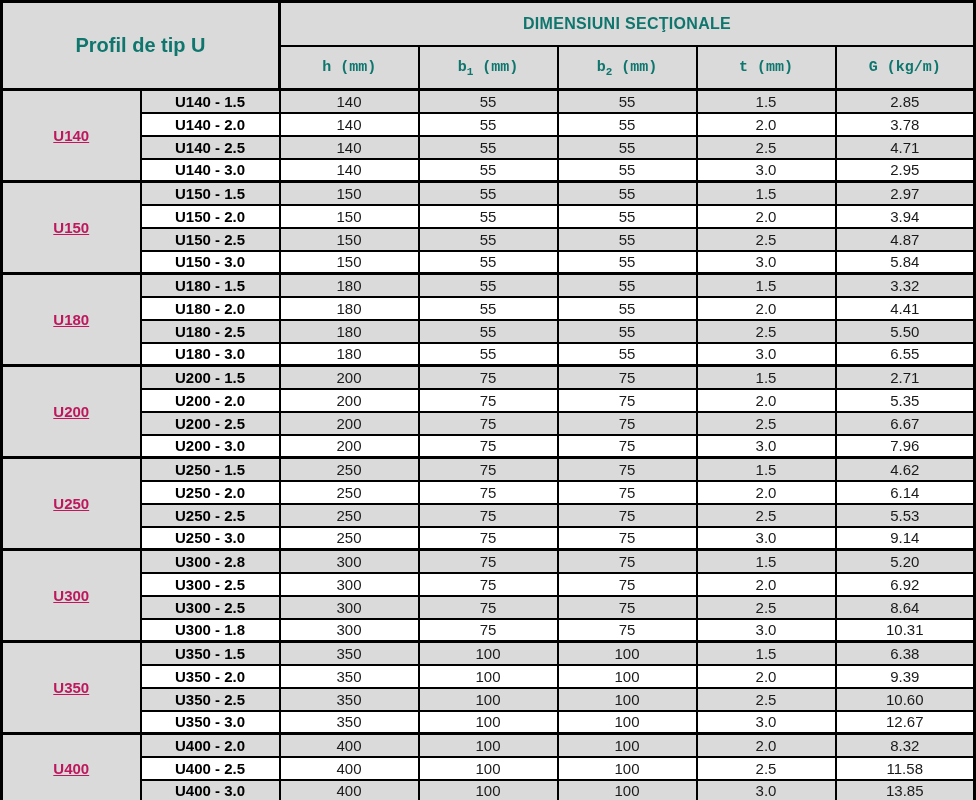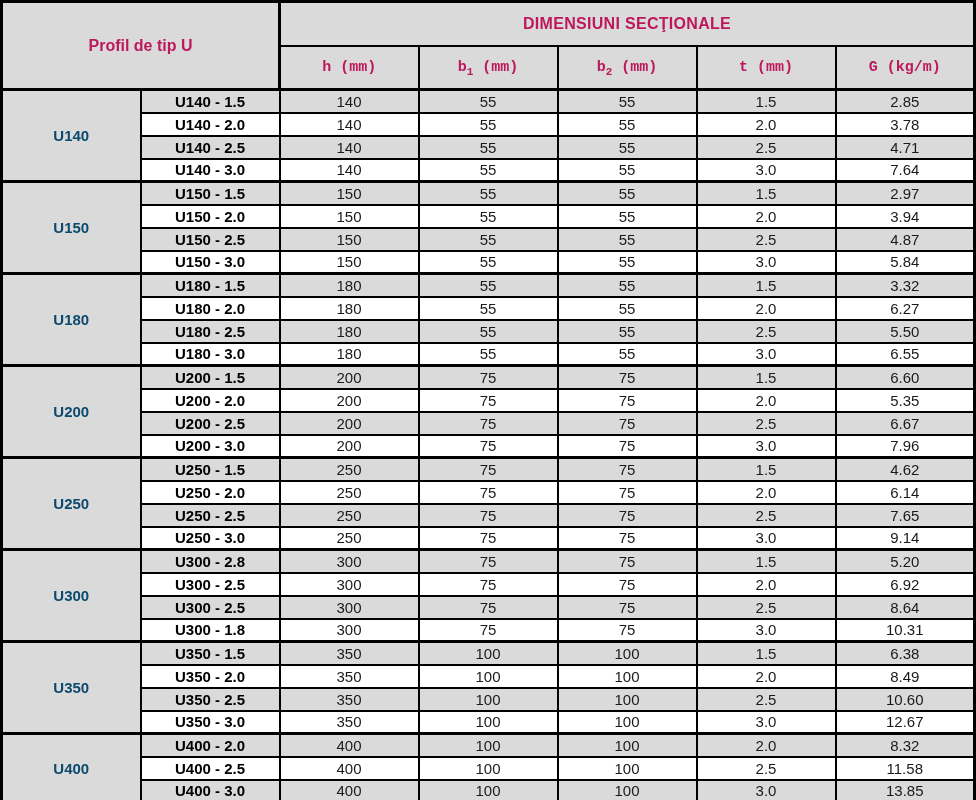--- a/index.html
+++ b/index.html
@@ -27,45 +27,46 @@
     border: 2px solid var(--border-color);
     padding: 0 4px;
     text-align: center;
     vertical-align: middle;
     overflow: hidden;
     white-space: nowrap;
   }
   thead tr { height: 44px; }
   thead th {
     background: var(--header-bg);
-    color: #be185d;
+    color: #0f766e;
     font-weight: bold;
     font-size: 15px;
   }
   th.corner {
-    font-size: 16px;
+    font-size: 20px;
     border-right-width: 3px;
   }
   th.main-hdr {
     font-size: 16px;
     letter-spacing: 0.3px;
     border-bottom-width: 2px;
   }
   thead tr.subhead th { border-bottom-width: 3px; font-family: Liberation Mono, monospace; }
   thead th sub {
     font-size: 11px;
     line-height: 0;
   }
   tbody tr { height: 23px; }
   tbody td { font-size: 15px; }
   td.group-cell {
     background: var(--header-bg);
     font-weight: bold;
-    color: #0c4a6e;
+    color: #be185d;
     border-left-width: 3px;
+    text-decoration: underline;
   }
   td.name-cell {
     font-weight: bold;
     color: #000;
   }
   td.val-cell {
     font-weight: normal;
     color: var(--text-dark);
   }
   tr.stripe td.name-cell, tr.stripe td.val-cell { background: var(--row-stripe); }
@@ -123,21 +124,21 @@
         <td class="val-cell">55</td>
         <td class="val-cell">2.5</td>
         <td class="val-cell">4.71</td>
       </tr>
       <tr class="alt">
         <td class="name-cell">U140 - 3.0</td>
         <td class="val-cell">140</td>
         <td class="val-cell">55</td>
         <td class="val-cell">55</td>
         <td class="val-cell">3.0</td>
-        <td class="val-cell">7.64</td>
+        <td class="val-cell">2.95</td>
       </tr>
       <tr class="stripe group-start">
         <td class="group-cell" rowspan="4">U150</td>
         <td class="name-cell">U150 - 1.5</td>
         <td class="val-cell">150</td>
         <td class="val-cell">55</td>
         <td class="val-cell">55</td>
         <td class="val-cell">1.5</td>
         <td class="val-cell">2.97</td>
       </tr>
@@ -173,21 +174,21 @@
         <td class="val-cell">55</td>
         <td class="val-cell">1.5</td>
         <td class="val-cell">3.32</td>
       </tr>
       <tr class="alt">
         <td class="name-cell">U180 - 2.0</td>
         <td class="val-cell">180</td>
         <td class="val-cell">55</td>
         <td class="val-cell">55</td>
         <td class="val-cell">2.0</td>
-        <td class="val-cell">6.27</td>
+        <td class="val-cell">4.41</td>
       </tr>
       <tr class="stripe">
         <td class="name-cell">U180 - 2.5</td>
         <td class="val-cell">180</td>
         <td class="val-cell">55</td>
         <td class="val-cell">55</td>
         <td class="val-cell">2.5</td>
         <td class="val-cell">5.50</td>
       </tr>
       <tr class="alt">
@@ -198,21 +199,21 @@
         <td class="val-cell">3.0</td>
         <td class="val-cell">6.55</td>
       </tr>
       <tr class="stripe group-start">
         <td class="group-cell" rowspan="4">U200</td>
         <td class="name-cell">U200 - 1.5</td>
         <td class="val-cell">200</td>
         <td class="val-cell">75</td>
         <td class="val-cell">75</td>
         <td class="val-cell">1.5</td>
-        <td class="val-cell">6.60</td>
+        <td class="val-cell">2.71</td>
       </tr>
       <tr class="alt">
         <td class="name-cell">U200 - 2.0</td>
         <td class="val-cell">200</td>
         <td class="val-cell">75</td>
         <td class="val-cell">75</td>
         <td class="val-cell">2.0</td>
         <td class="val-cell">5.35</td>
       </tr>
       <tr class="stripe">
@@ -247,21 +248,21 @@
         <td class="val-cell">75</td>
         <td class="val-cell">2.0</td>
         <td class="val-cell">6.14</td>
       </tr>
       <tr class="stripe">
         <td class="name-cell">U250 - 2.5</td>
         <td class="val-cell">250</td>
         <td class="val-cell">75</td>
         <td class="val-cell">75</td>
         <td class="val-cell">2.5</td>
-        <td class="val-cell">7.65</td>
+        <td class="val-cell">5.53</td>
       </tr>
       <tr class="alt">
         <td class="name-cell">U250 - 3.0</td>
         <td class="val-cell">250</td>
         <td class="val-cell">75</td>
         <td class="val-cell">75</td>
         <td class="val-cell">3.0</td>
         <td class="val-cell">9.14</td>
       </tr>
       <tr class="stripe group-start">
@@ -305,21 +306,21 @@
         <td class="val-cell">100</td>
         <td class="val-cell">1.5</td>
         <td class="val-cell">6.38</td>
       </tr>
       <tr class="alt">
         <td class="name-cell">U350 - 2.0</td>
         <td class="val-cell">350</td>
         <td class="val-cell">100</td>
         <td class="val-cell">100</td>
         <td class="val-cell">2.0</td>
-        <td class="val-cell">8.49</td>
+        <td class="val-cell">9.39</td>
       </tr>
       <tr class="stripe">
         <td class="name-cell">U350 - 2.5</td>
         <td class="val-cell">350</td>
         <td class="val-cell">100</td>
         <td class="val-cell">100</td>
         <td class="val-cell">2.5</td>
         <td class="val-cell">10.60</td>
       </tr>
       <tr class="alt">

